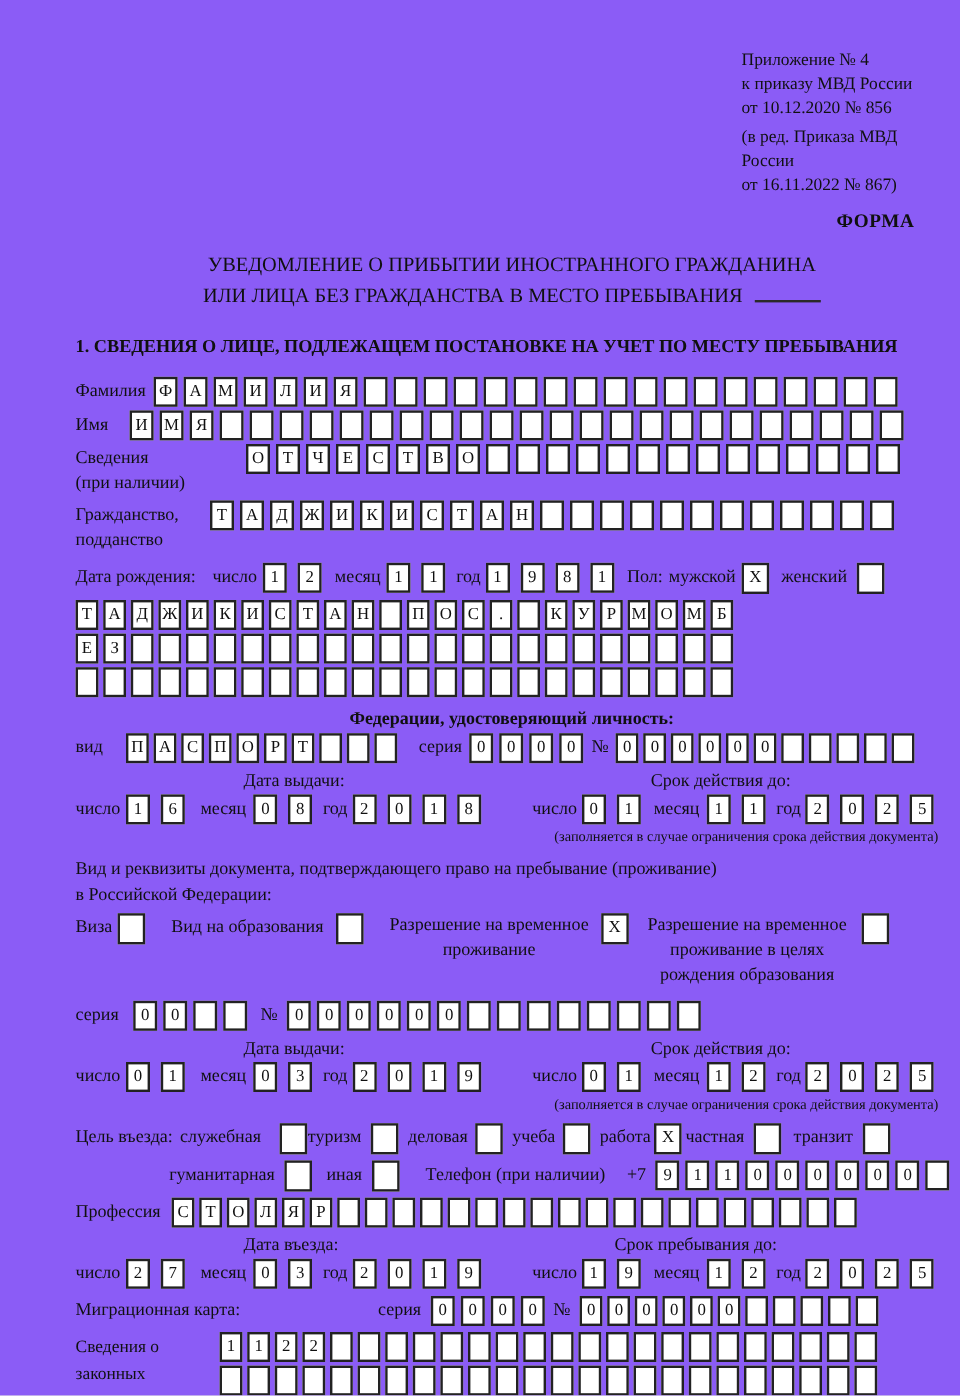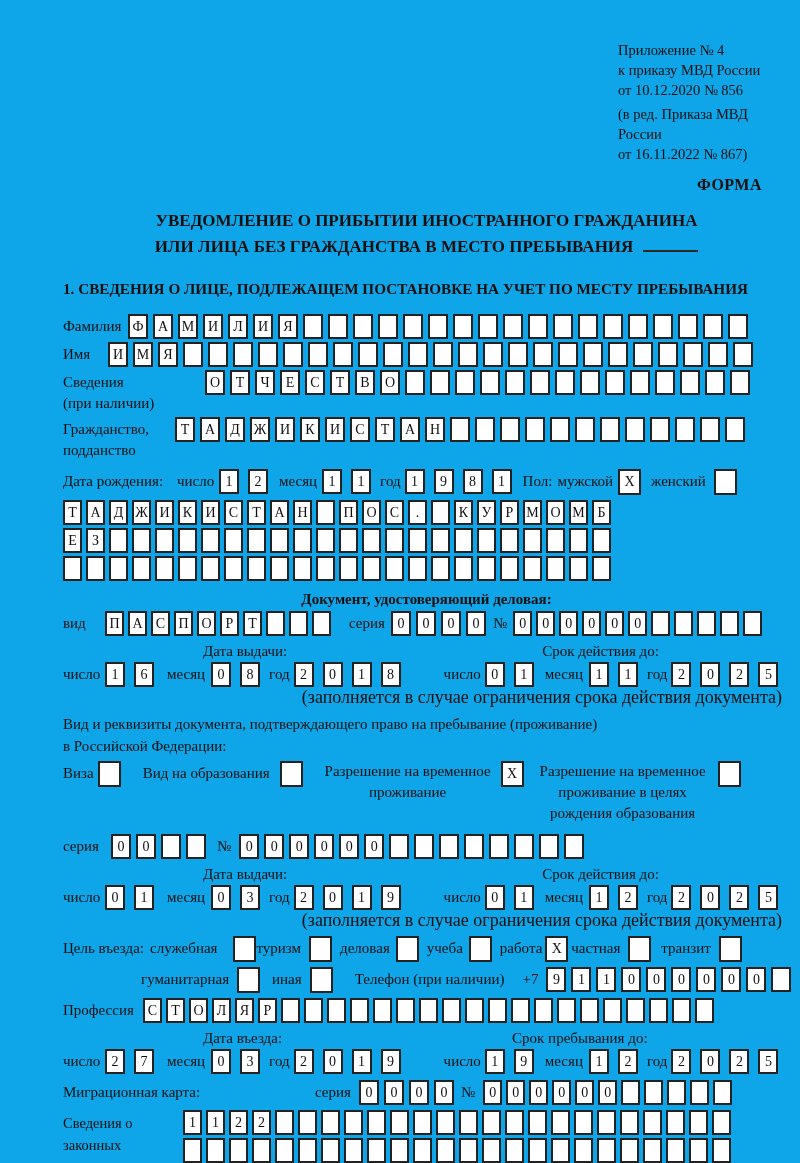--- a/index.html
+++ b/index.html
@@ -1,26 +1,26 @@
 <!DOCTYPE html>
 <html><head>
 <meta charset="utf-8">
 <style>
   * { box-sizing: border-box; margin: 0; padding: 0; }
   html,body { background:#e8e8e8; }
   .page {
-    width: 800px; height: 1163px; background: #0ea5e9; color: #101010;
+    width: 800px; height: 1163px; background: #8b5cf6; color: #101010;
     font-family: "Liberation Serif", "DejaVu Serif", serif;
     padding: 40px 10px 10px 63px; position: relative; overflow: hidden;
     margin: 0 auto;
   }
   .hdr  { margin-left: 555px; font-size: 14.5px; line-height: 20px; }
   .hdr2 { margin-left: 555px; font-size: 14.5px; line-height: 20px; margin-top: 4px; }
   .forma { text-align: right; padding-right: 28px; font-weight: bold; font-size: 16px; margin-top: 12px; letter-spacing: .5px; }
-  .title { text-align: center; font-weight: bold; font-size: 17px; line-height: 26px; margin-top: 14px; }
+  .title { text-align: center; font-weight: normal; font-size: 17px; line-height: 26px; margin-top: 14px; }
   .blank { display: inline-block; width: 55px; height: 14px; border-bottom: 2.5px solid #2a2a2a; margin-left: 10px; }
   .sec   { font-weight: bold; font-size: 15.2px; margin-top: 20px; }
   .row   { display: flex; align-items: flex-start; margin-top: 3px; }
   .lbl   { font-size: 15px; line-height: 25px; flex: none; white-space: nowrap; }
   .lblblock { font-size: 15px; line-height: 21px; flex: none; padding-top: 2px; }
   .cellrow { display: inline-flex; flex: none; }
   .cell {
     display: inline-flex; align-items: center; justify-content: center;
     width: 20px; height: 25px; border: 2px solid #222; margin-right: 5px;
     font-size: 14px; flex: none; background: #fff;
@@ -29,21 +29,21 @@
   .dates .cell { margin-right: 9px; }
   .cb {
     display: inline-flex; align-items: center; justify-content: center;
     width: 23px; height: 26px; border: 2px solid #222; font-size: 14px; flex: none; background:#fff;
   }
   .stack { display: flex; flex-direction: column; }
   .stack .cellrow { margin-bottom: 3px; }
   .center-bold { text-align: center; font-weight: bold; font-size: 15px; margin-top: 7px; }
   .datehead { margin-top: 6px; }
   .datehead .lbl { line-height: 18px; }
-  .note { font-size: 18px; text-align: right; padding-right: 8px; margin-top: 2px; line-height: 16px; }
+  .note { font-size: 12px; text-align: right; padding-right: 8px; margin-top: 2px; line-height: 16px; }
   .intro { font-size: 15px; line-height: 22px; margin-top: 8px; }
   .optblock { font-size: 15px; line-height: 21px; text-align: center; flex: none; }
 </style>
 </head>
 <body>
 
 <div class="page">
 
   <div class="hdr">
     <div>Приложение № 4</div>
@@ -291,21 +291,21 @@
           <span class="cell"></span>
           <span class="cell"></span>
           <span class="cell"></span>
           <span class="cell"></span>
           <span class="cell"></span>
           <span class="cell"></span>
         </span>
     </span>
   </div>
 
-  <div class="center-bold">Документ, удостоверяющий деловая:</div>
+  <div class="center-bold">Федерации, удостоверяющий личность:</div>
 
   <div class="row">
     <span class="lbl" style="width:42px">вид</span>
     <span class="cellrow tight">
         <span class="cell">П</span>
         <span class="cell">А</span>
         <span class="cell">С</span>
         <span class="cell">П</span>
         <span class="cell">О</span>
         <span class="cell">Р</span>

